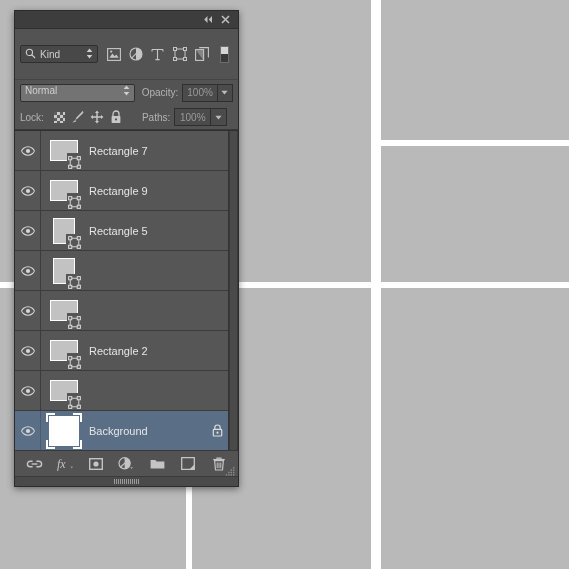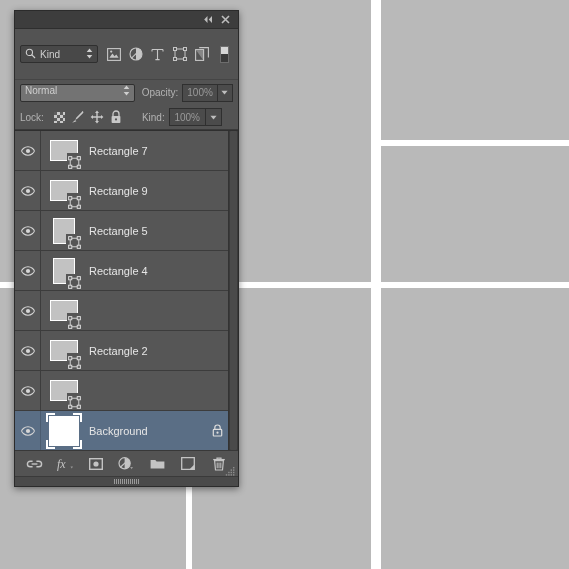--- a/index.html
+++ b/index.html
@@ -540,21 +540,21 @@
           <path d="M7 0.6 L9 3 L7.7 3 L7.7 6.3 L11 6.3 L11 5 L13.4 7 L11 9 L11 7.7 L7.7 7.7 L7.7 11 L9 11 L7 13.4 L5 11 L6.3 11 L6.3 7.7 L3 7.7 L3 9 L0.6 7 L3 5 L3 6.3 L6.3 6.3 L6.3 3 L5 3 Z" fill="#c8c8c8"></path>
         </svg>
       </div>
       <div class="lockicon">
         <svg width="12" height="14" viewBox="0 0 12 14">
           <path d="M3 6 L3 4 A3 3 0 0 1 9 4 L9 6" fill="none" stroke="#c8c8c8" stroke-width="1.3"></path>
           <rect x="1.6" y="6" width="8.8" height="7" rx="0.8" fill="#c8c8c8"></rect>
           <circle cx="6" cy="9.4" r="1.1" fill="#555"></circle>
         </svg>
       </div>
-      <span class="fieldlabel" style="margin-left:16px">Kind:</span>
+      <span class="fieldlabel" style="margin-left:16px">Paths:</span>
       <div class="numfield">
         <span>100%</span>
       </div>
       <div class="numdrop">
         <svg width="7" height="5" viewBox="0 0 7 5">
             <path d="M0.4 0.8 L6.6 0.8 L3.5 4.4 Z" fill="#bdbdbd"></path>
           </svg>
       </div>
     </div>
 
@@ -642,21 +642,20 @@
                 <div class="shape-notch" style="left:18px;top:19px;width:10px;height:11px;"></div>
                 <div class="vector-badge"><svg width="13" height="13" viewBox="0 0 13 13">
                     <rect x="2.2" y="2.2" width="8.6" height="8.6" fill="none" stroke="#e0e0e0" stroke-width="0.9"></rect>
                     <rect x="0.6" y="0.6" width="3.2" height="3.2" fill="#6b6b6b" stroke="#e0e0e0" stroke-width="0.9"></rect>
                     <rect x="9.2" y="0.6" width="3.2" height="3.2" fill="#6b6b6b" stroke="#e0e0e0" stroke-width="0.9"></rect>
                     <rect x="0.6" y="9.2" width="3.2" height="3.2" fill="#6b6b6b" stroke="#e0e0e0" stroke-width="0.9"></rect>
                     <rect x="9.2" y="9.2" width="3.2" height="3.2" fill="#6b6b6b" stroke="#e0e0e0" stroke-width="0.9"></rect>
                   </svg></div>
               </div>
             </div>
-            <div class="layer-name">Rectangle 4</div>
             <div class="lock-badge"></div>
           </div>
           <div class="layer-row">
             <div class="eye-cell">
               <span><svg width="14" height="10" viewBox="0 0 14 10">
                   <path d="M7 0.8 C10.4 0.8 13 3.2 13.4 5 C13 6.8 10.4 9.2 7 9.2 C3.6 9.2 1 6.8 0.6 5 C1 3.2 3.6 0.8 7 0.8 Z" fill="none" stroke="#d6d6d6" stroke-width="1.1"></path>
                   <circle cx="7" cy="5" r="2.1" fill="#d6d6d6"></circle>
                 </svg></span>
             </div>
             <div class="thumb-cell">

